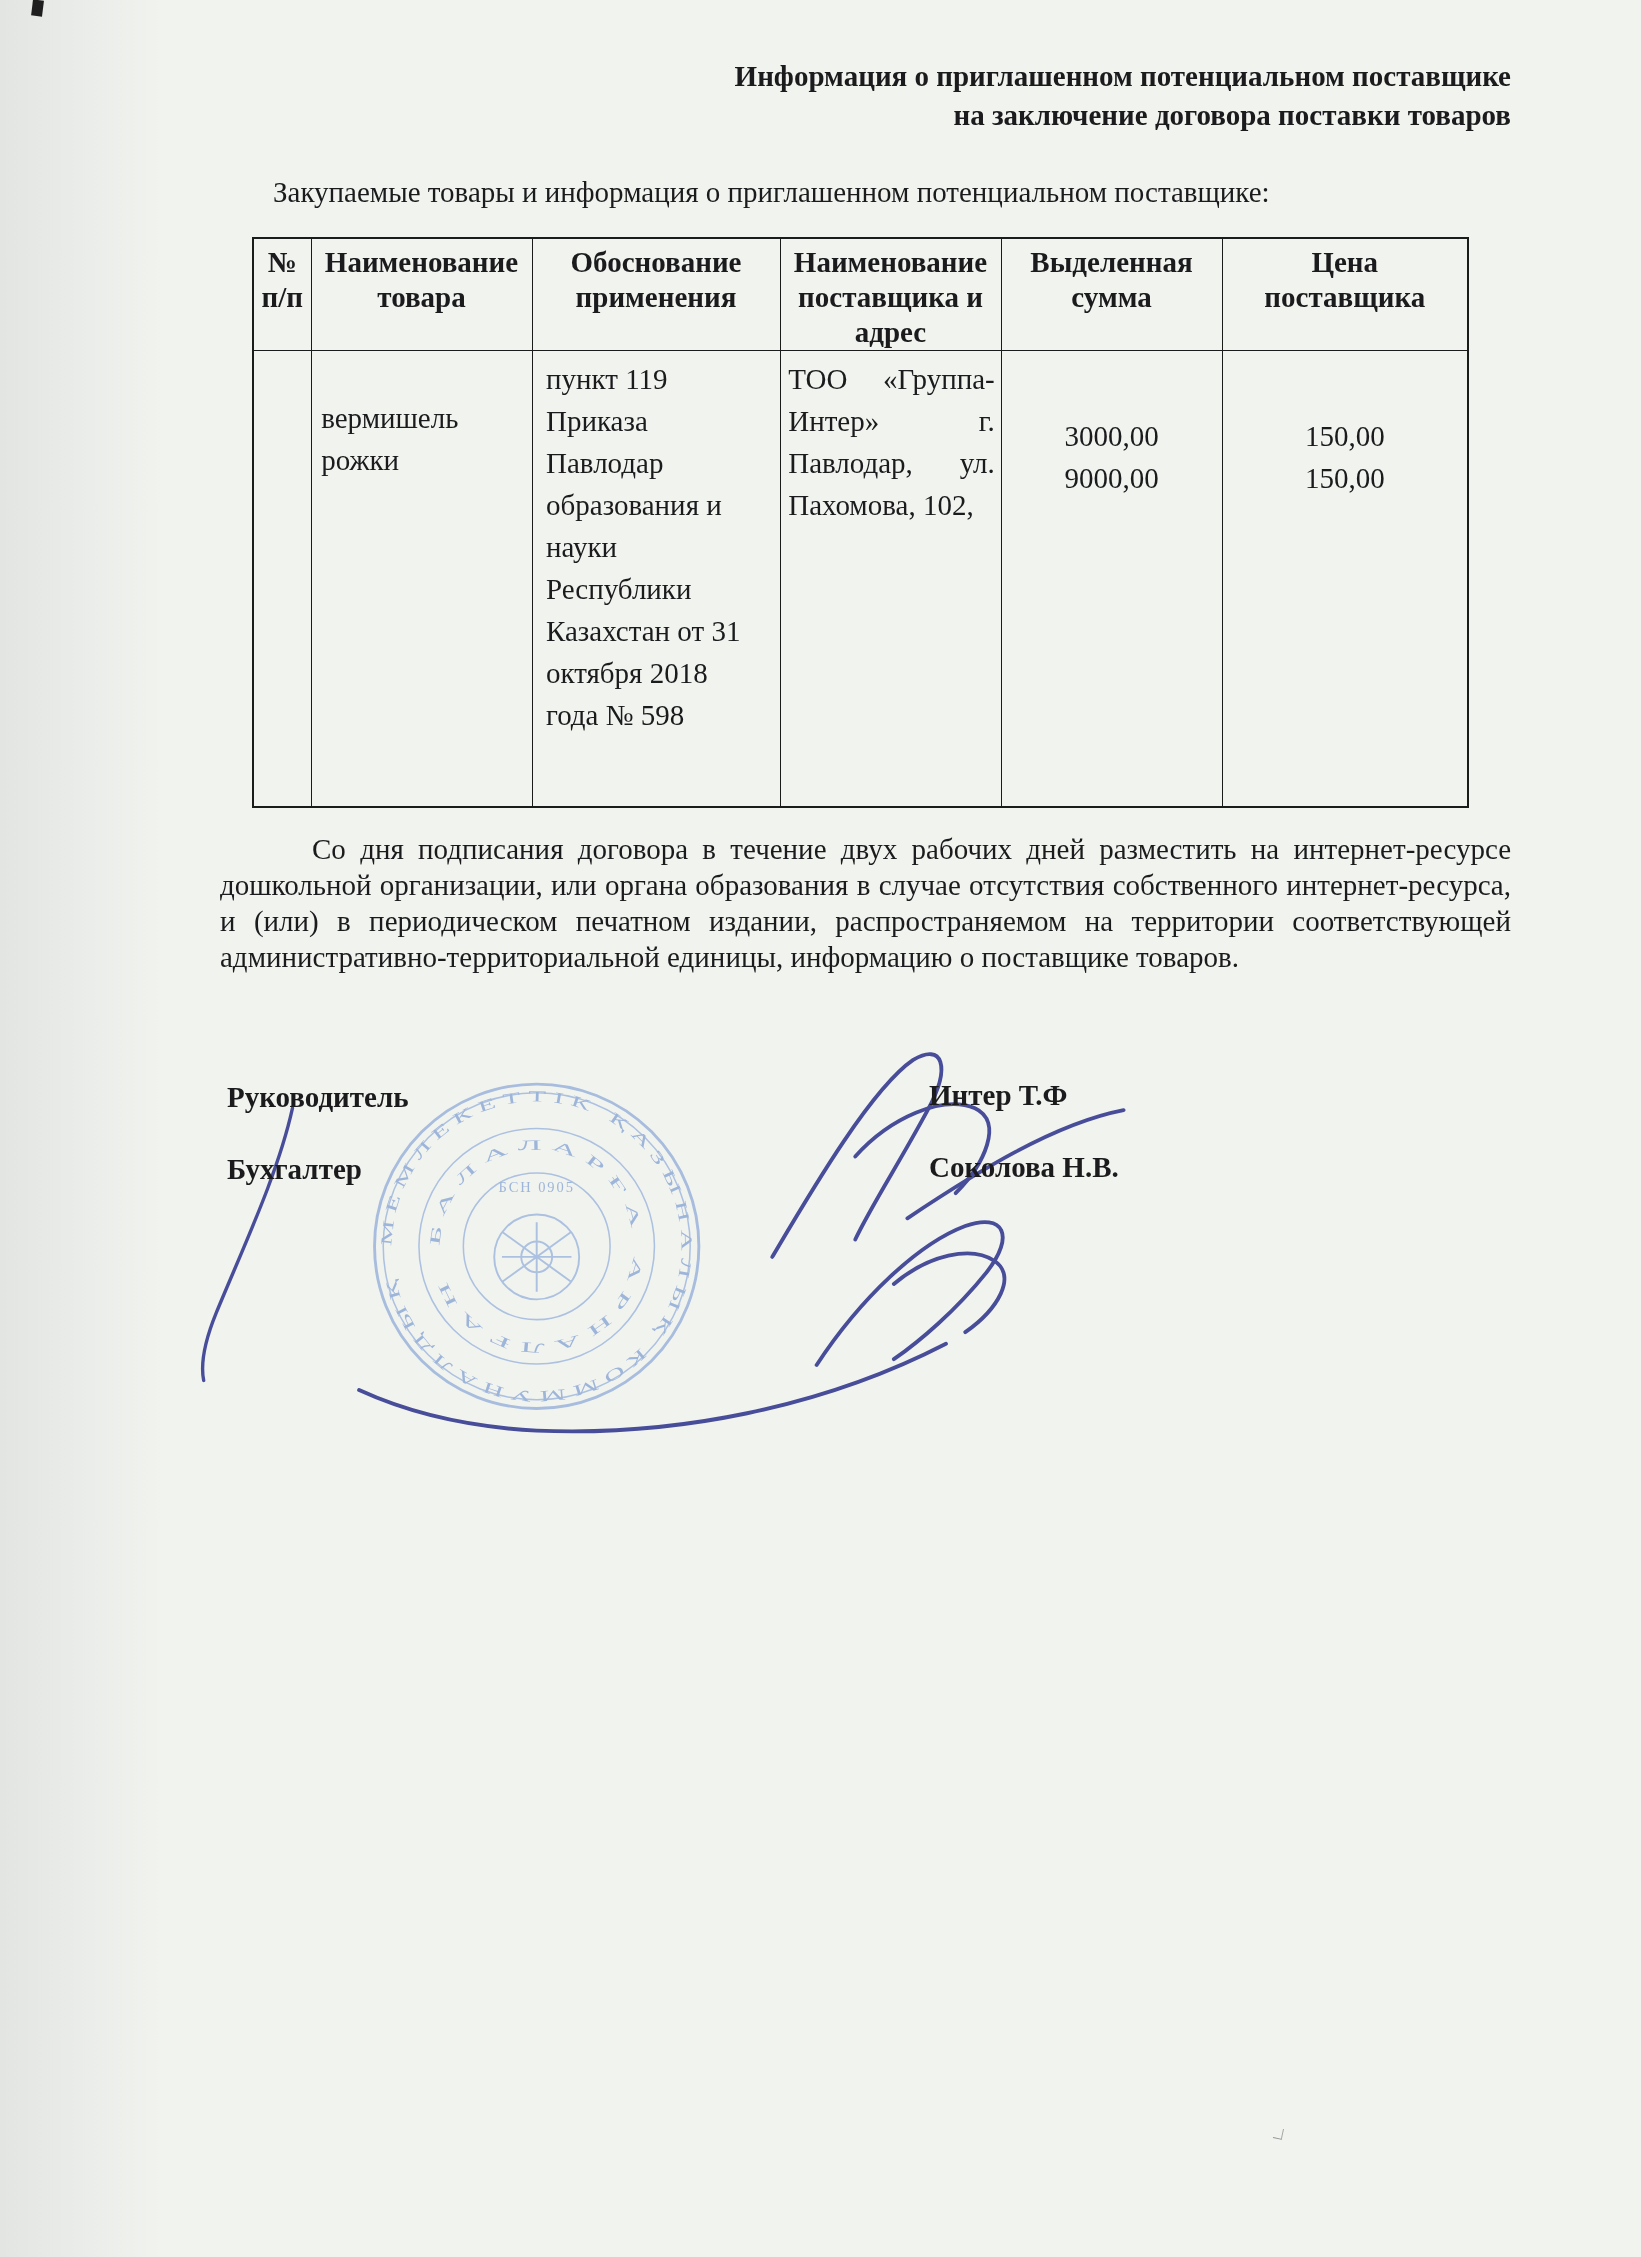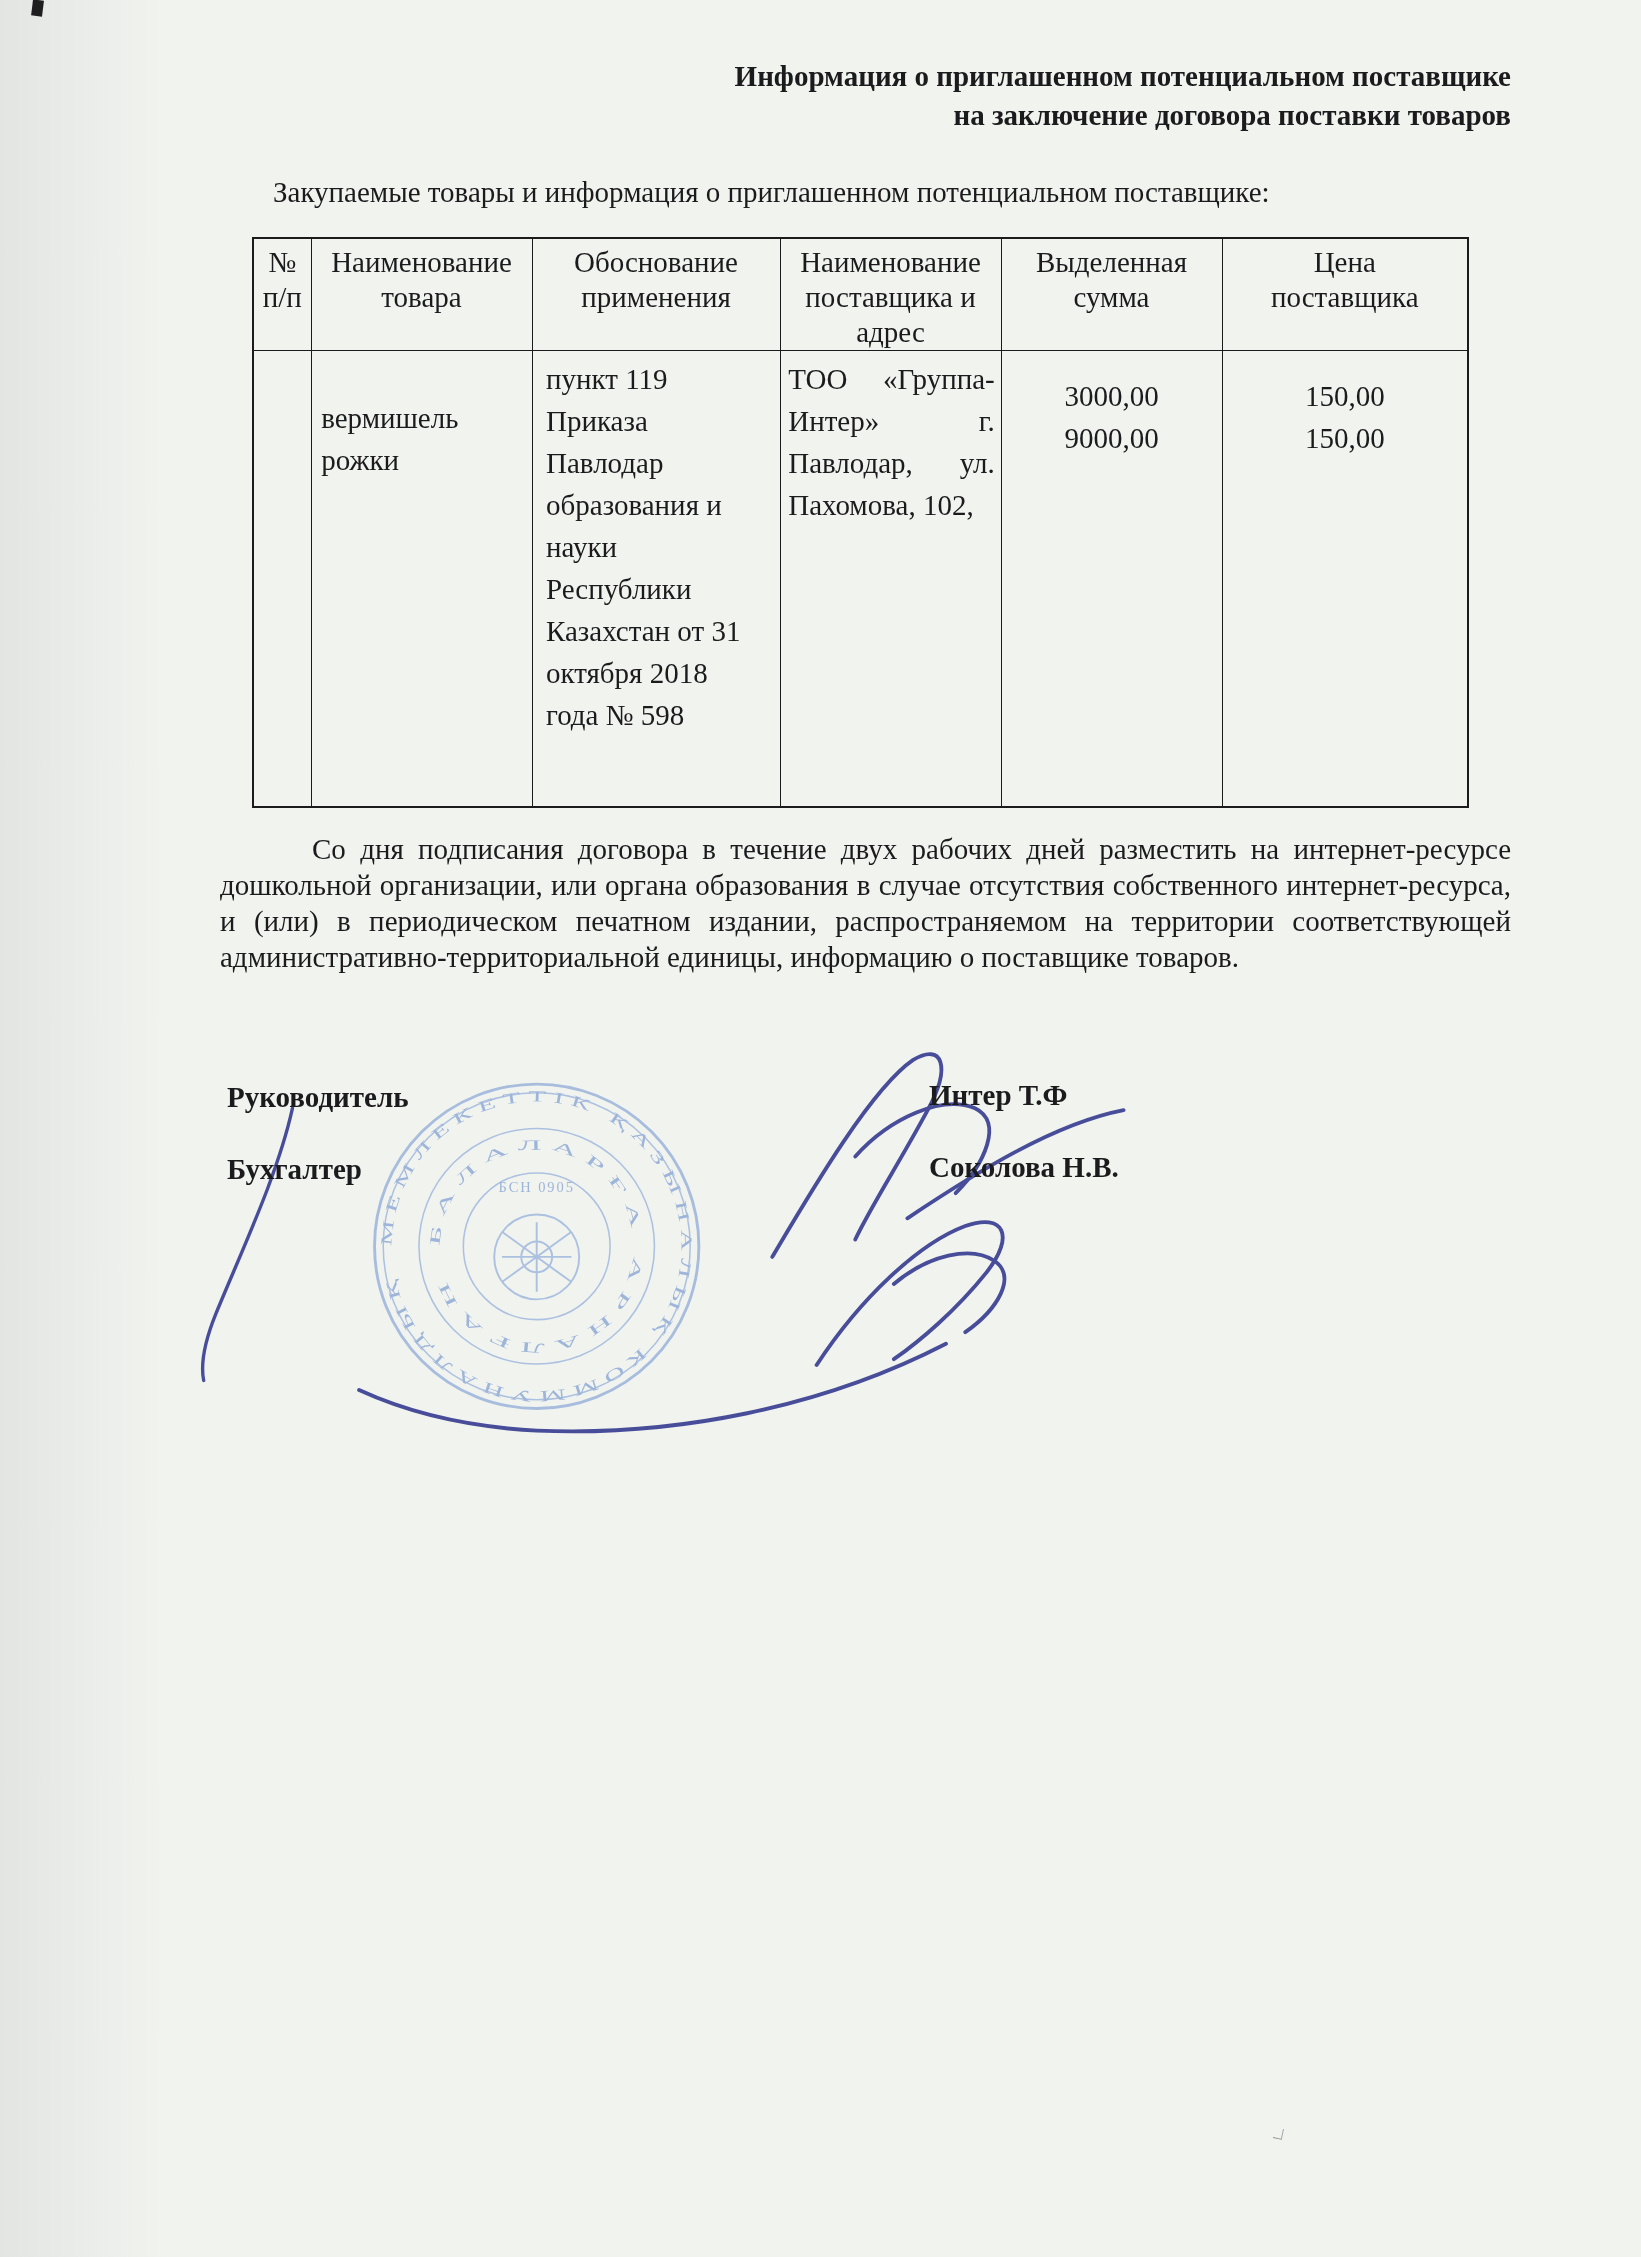--- a/index.html
+++ b/index.html
@@ -67,35 +67,35 @@
     font-size: 29px;
   }
   table.proc th, table.proc td {
     border: 1.9px solid #1b1b1b;
     vertical-align: top;
     overflow: hidden;
   }
   tr.head-row { height: 112px; }
   tr.body-row { height: 457px; }
   th {
-    font-weight: normal;
+    font-weight: bold;
     line-height: 35px;
     padding-top: 5.8px;
     text-align: center;
   }
   .th-inner { margin: 0 auto; }
   .th-price .th-inner { max-width: 164px; }
   .cell-num { }
   .cell-product { padding: 46px 7.7px 0 9.7px; line-height: 42px; text-align: left; }
   .cell-just { padding: 7.7px 9.7px 0 13.5px; }
   .just-line { line-height: 42px; text-align: left; }
   .cell-supplier { padding: 7.7px 5.8px 0 7.7px; }
   .supplier-line { line-height: 42px; text-align: justify; text-align-last: justify; }
   .supplier-line:last-child { text-align-last: auto; }
-  .cell-amount { padding-top: 24px; text-align: center; }
+  .cell-amount { padding-top: 64px; text-align: center; }
   .amount-line { line-height: 42px; }
 
   .closing {
     margin: 23px 130px 0 220px;
     text-indent: 92px;
     text-align: justify;
     font-size: 29px;
     line-height: 36px;
   }
 

